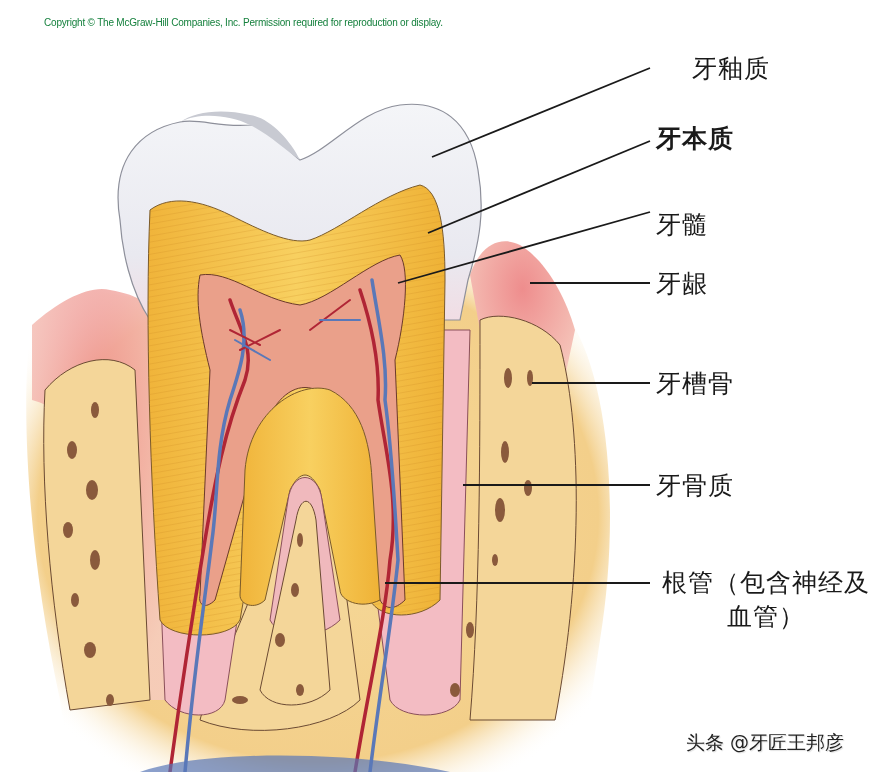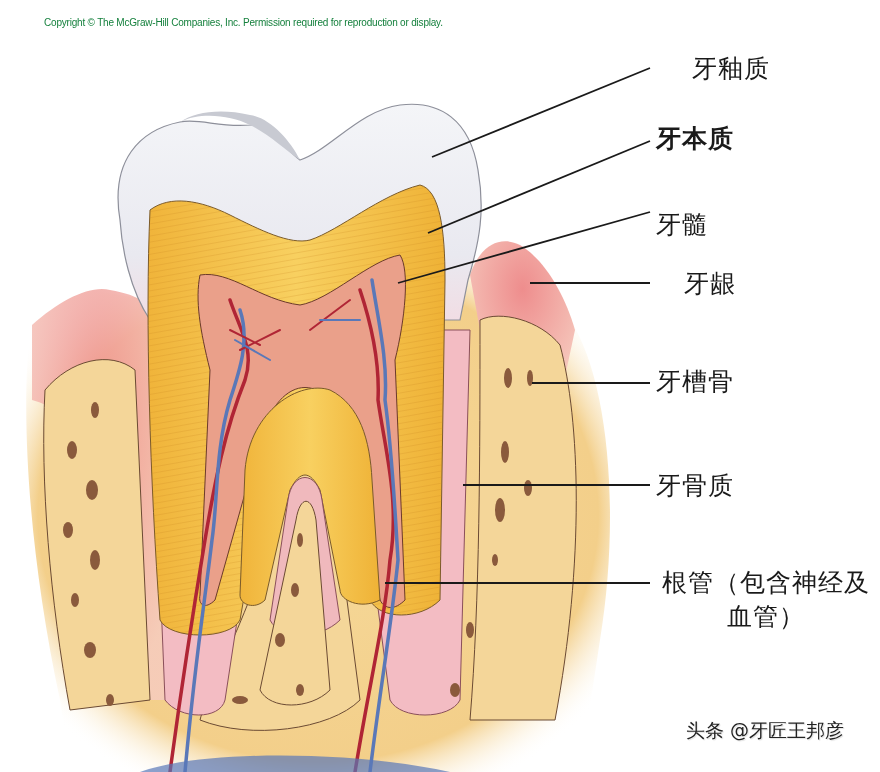--- a/index.html
+++ b/index.html
@@ -9,21 +9,21 @@
     font-family: "Liberation Sans", sans-serif; font-size: 10px; color: #15803d;
     letter-spacing: -0.2px; white-space: nowrap;
   }
   .diagram { position: absolute; left: 0; top: 0; width: 880px; height: 772px; }
   .label {
     position: absolute; font-family: "DejaVu Sans", sans-serif; font-size: 25px;
     color: #1a1a1a; line-height: 34px; white-space: nowrap; letter-spacing: 1px;
   }
   .label.multi { white-space: normal; width: 220px; }
   .watermark {
-    position: absolute; right: 36px; bottom: 28px; font-family: "DejaVu Sans", sans-serif;
+    position: absolute; right: 36px; bottom: 16px; font-family: "DejaVu Sans", sans-serif;
     font-size: 19px; color: #222; text-shadow: 0 0 2px #fff, 1px 1px 1px rgba(0,0,0,0.15);
     white-space: nowrap;
   }
 </style>
 </head>
 <body>
 
 <div class="copyright">Copyright © The McGraw-Hill Companies, Inc. Permission required for reproduction or display.</div>
 
 <svg class="diagram" viewBox="0 0 880 772" xmlns="http://www.w3.org/2000/svg">
@@ -122,18 +122,18 @@
     <line x1="530" y1="283" x2="650" y2="283"></line>
     <line x1="532" y1="383" x2="650" y2="383"></line>
     <line x1="463" y1="485" x2="650" y2="485"></line>
     <line x1="385" y1="583" x2="650" y2="583"></line>
   </g>
 </svg>
 
 <div class="label" style="left:656px; top:52px;margin-left:36px;">牙釉质</div>
 <div class="label" style="left:656px; top:122px;font-weight:bold;">牙本质</div>
 <div class="label" style="left:656px; top:208px;">牙髓</div>
-<div class="label" style="left:684px; top:267px;">牙龈</div>
-<div class="label" style="left:656px; top:367px;font-family:Liberation Mono, monospace;">牙槽骨</div>
+<div class="label" style="left:656px; top:267px;">牙龈</div>
+<div class="label" style="left:656px; top:367px;">牙槽骨</div>
 <div class="label" style="left:656px; top:469px;font-family:Liberation Serif, serif;">牙骨质</div>
 <div class="label multi" style="left:656px; top:566px;text-align:center;">根管（包含神经及血管）</div>
 
 <div class="watermark">头条 @牙匠王邦彦</div>
 
 </body></html>

